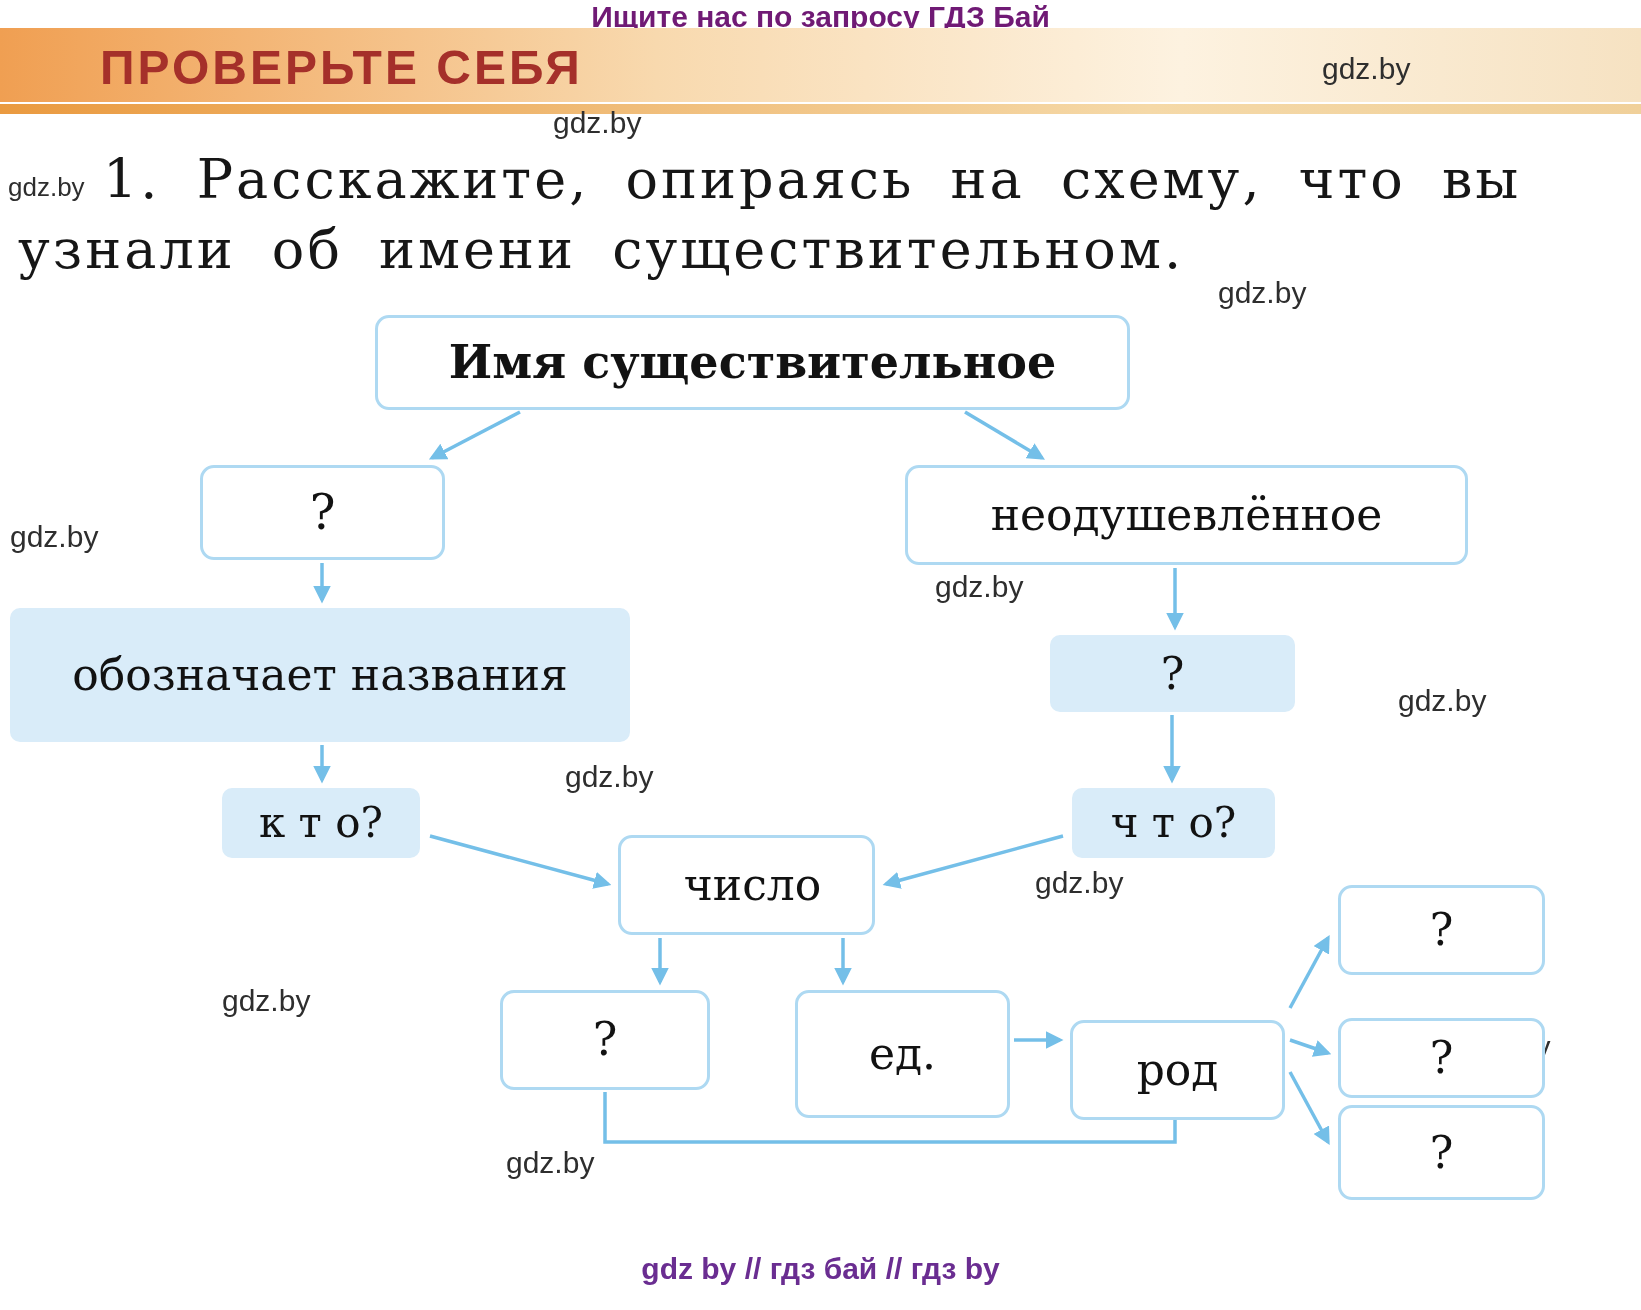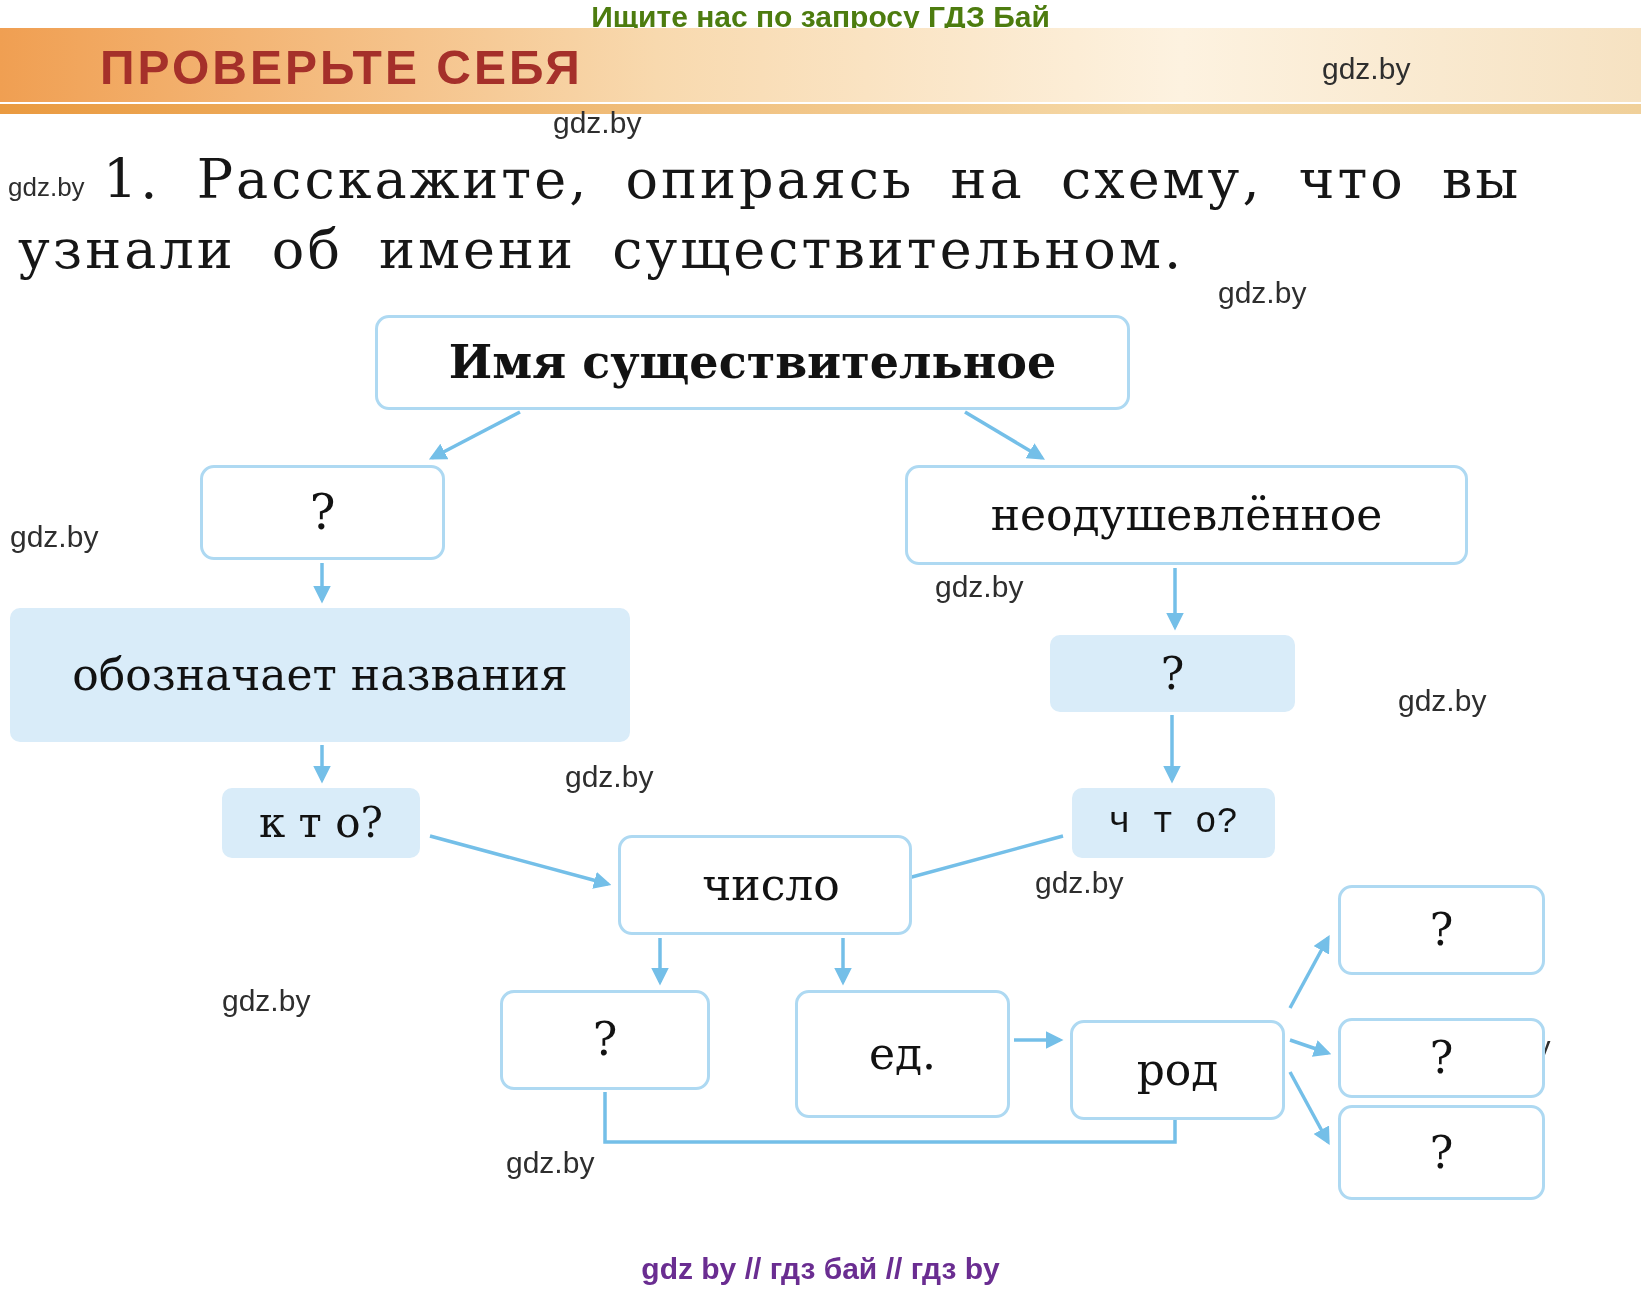--- a/index.html
+++ b/index.html
@@ -7,21 +7,21 @@
     width:1641px;height:1310px;
     background:#ffffff;
     position:relative;
     overflow:hidden;
     font-family:"Liberation Sans",sans-serif;
   }
   .top-note{
     position:absolute;top:0;left:0;width:100%;
     text-align:center;
     font-size:30px;font-weight:600;
-    color:#4d7c0f;
+    color:#701a75;
     font-family:"Liberation Sans",sans-serif;
   }
   .header-band{
     position:absolute;top:28px;left:0;width:100%;height:74px;
     background:linear-gradient(90deg,#f09f52 0%,#f8d9ae 40%,#fdf2e0 72%,#f6e2c2 100%);
   }
   .header-strip{
     position:absolute;top:104px;left:0;width:100%;height:10px;
     background:linear-gradient(90deg,#ea9a40 0%,#f5d9a8 70%,#f0d09a 100%);
   }
@@ -135,25 +135,25 @@
 </div>
 
 <div class="box box--fill" style="left:1050px;top:635px;width:245px;height:77px;font-size:44px;">
   <span>?</span>
 </div>
 
 <div class="box box--fill" style="left:222px;top:788px;width:198px;height:70px;font-size:42px;">
   <span>к т о?</span>
 </div>
 
-<div class="box box--fill" style="left:1072px;top:788px;width:203px;height:70px;font-size:36px;font-family:Liberation Mono, monospace;">
+<div class="box box--fill" style="left:1072px;top:788px;width:203px;height:70px;font-size:42px;">
   <span>ч т о?</span>
 </div>
 
-<div class="box box--outline" style="left:618px;top:835px;width:294px;height:100px;font-size:44px;padding-left:12px;">
+<div class="box box--outline" style="left:618px;top:835px;width:257px;height:100px;font-size:44px;padding-left:12px;">
   <span>число</span>
 </div>
 
 <div class="box box--outline" style="left:500px;top:990px;width:210px;height:100px;font-size:46px;">
   <span>?</span>
 </div>
 
 <div class="box box--outline" style="left:795px;top:990px;width:215px;height:128px;font-size:44px;">
   <span>ед.</span>
 </div>

